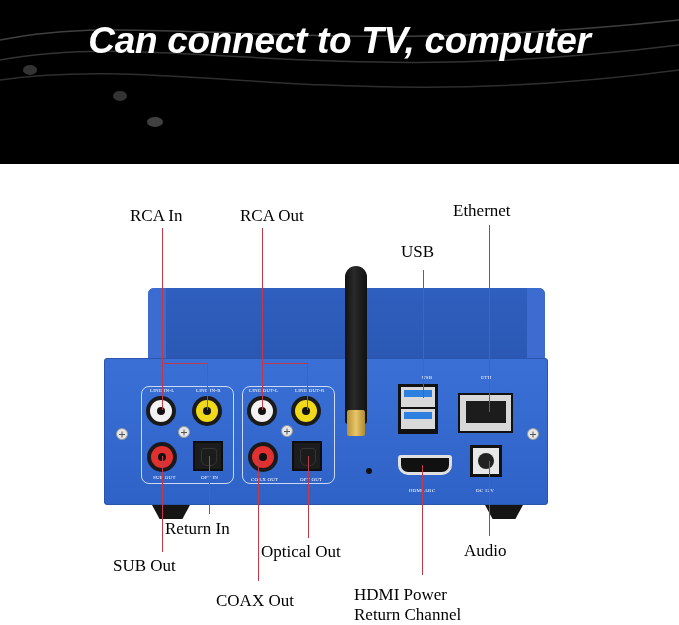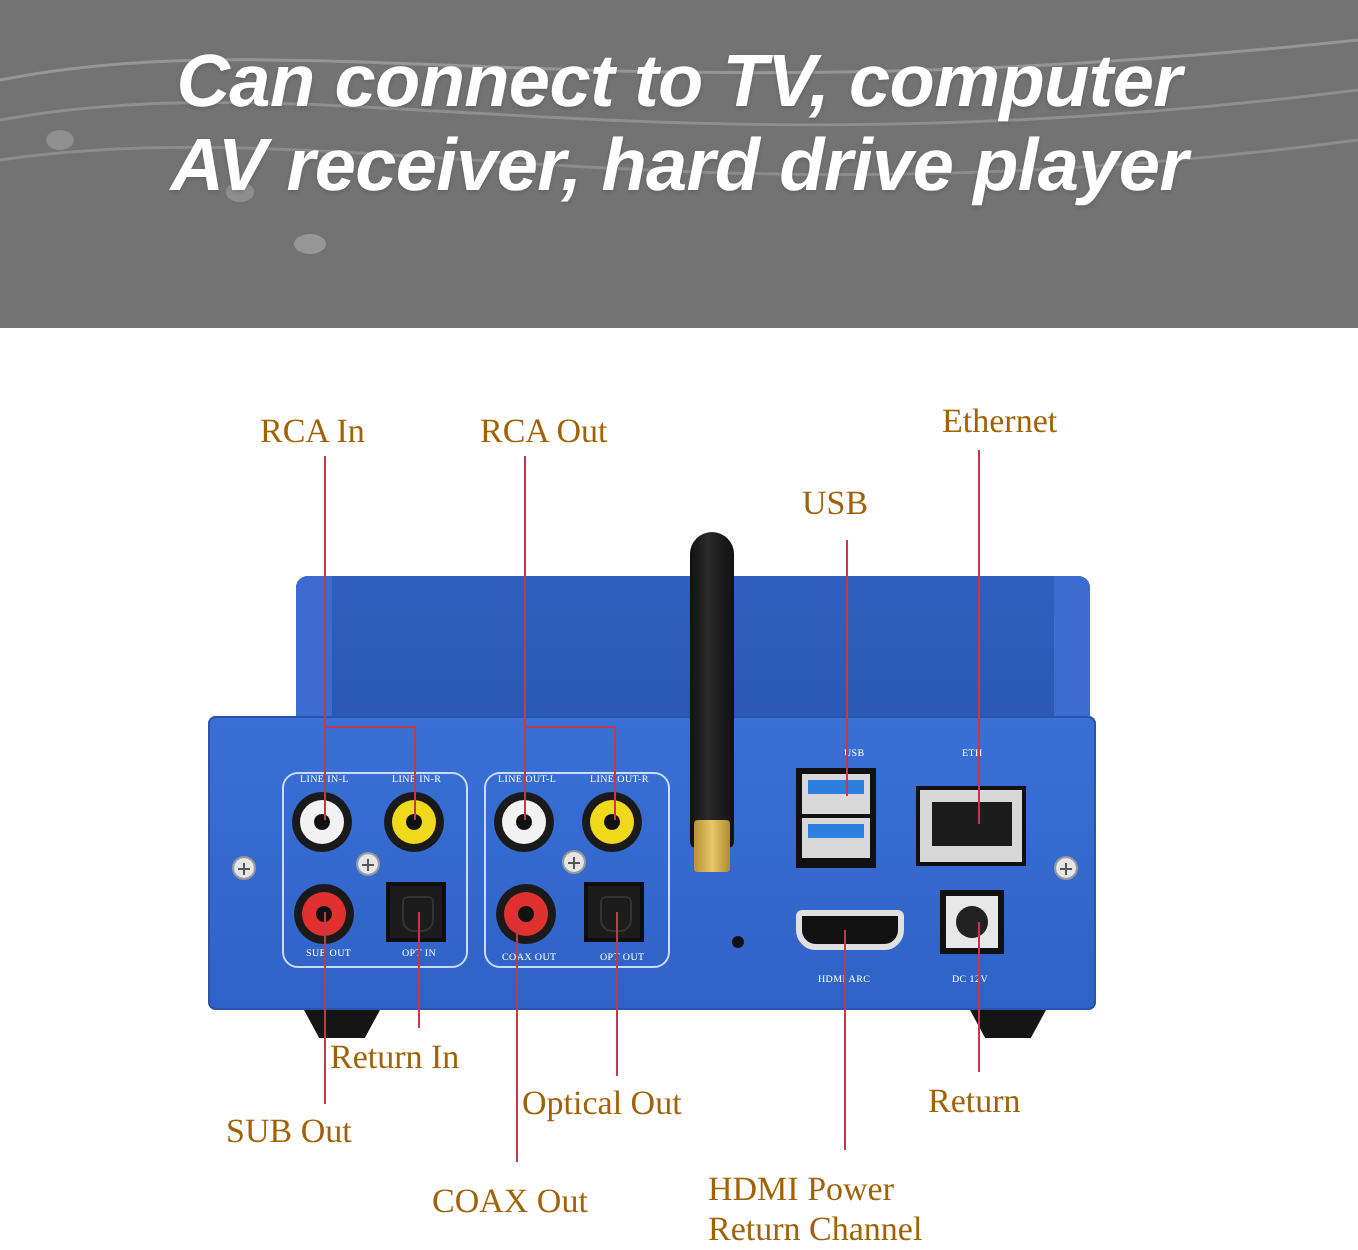--- a/index.html
+++ b/index.html
@@ -1,23 +1,23 @@
 <!DOCTYPE html>
 <html><head>
 <meta charset="utf-8">
 <style>
   * { box-sizing: border-box; margin: 0; padding: 0; }
   body { width: 679px; height: 625px; background: #ffffff; position: relative; overflow: hidden; font-family: "Liberation Serif", serif; }
-  .banner { position: absolute; left: 0; top: 0; width: 679px; height: 164px; background: #737373; overflow: hidden; text-decoration: underline; }
+  .banner { position: absolute; left: 0; top: 0; width: 679px; height: 164px; background: #000000; overflow: hidden; text-decoration: underline; }
   .banner .notes { position: absolute; inset: 0; }
   .banner-line { position: absolute; left: 0; right: 0; text-align: center; color: #ffffff; font-family: "Liberation Sans", sans-serif; font-weight: bold; font-style: italic; font-size: 37px; letter-spacing: -0.3px; text-shadow: 0 1px 2px rgba(0,0,0,0.15); }
   .banner-line.l1 { top: 20px; }
   .banner-line.l2 { top: 62px; }
 
-  .label { position: absolute; font-family: "Liberation Serif", serif; font-size: 17px; color: #a16207; white-space: nowrap; }
+  .label { position: absolute; font-family: "Liberation Serif", serif; font-size: 17px; color: #000000; white-space: nowrap; }
   .leader { position: absolute; background: #c23a4a; width: 1px; }
   .hleader { position: absolute; background: #c23a4a; height: 1px; }
 
   
   .device-top { position: absolute; left: 148px; top: 288px; width: 397px; height: 70px; background: linear-gradient(#2f5fbf, #2a58b4); border-radius: 6px 6px 0 0; }
   .device-top .edge-l { position: absolute; left: 0; top: 0; width: 18px; height: 100%; background: #3c6cd0; border-radius: 6px 0 0 0; }
   .device-top .edge-r { position: absolute; right: 0; top: 0; width: 18px; height: 100%; background: #3c6cd0; border-radius: 0 6px 0 0; }
   .panel { position: absolute; left: 104px; top: 358px; width: 444px; height: 147px; background: linear-gradient(#3a70d6, #2f62c7); border-radius: 4px; box-shadow: inset 0 0 0 1px #2a55aa; }
   .foot { position: absolute; top: 505px; width: 38px; height: 14px; background: #151515; clip-path: polygon(0 0, 100% 0, 80% 100%, 20% 100%); }
 
@@ -51,21 +51,20 @@
 <div class="banner">
   <svg class="notes" width="679" height="128" viewBox="0 0 679 128">
     <path d="M0 40 C150 10, 300 60, 679 20" stroke="rgba(255,255,255,0.25)" fill="none" stroke-width="1.5"></path>
     <path d="M0 60 C160 30, 320 90, 679 45" stroke="rgba(255,255,255,0.2)" fill="none" stroke-width="1.5"></path>
     <path d="M0 80 C170 55, 340 115, 679 70" stroke="rgba(255,255,255,0.18)" fill="none" stroke-width="1.5"></path>
     <ellipse cx="155" cy="122" rx="8" ry="5" fill="rgba(255,255,255,0.25)"></ellipse>
     <ellipse cx="120" cy="96" rx="7" ry="5" fill="rgba(255,255,255,0.2)"></ellipse>
     <ellipse cx="30" cy="70" rx="7" ry="5" fill="rgba(255,255,255,0.2)"></ellipse>
   </svg>
   <div class="banner-line l1">Can connect to TV, computer</div>
-  <div class="banner-line l2">AV receiver, hard drive player</div>
 </div>
 
 <div class="device-top">
   <div class="edge-l"></div>
     <div class="edge-r"></div>
 </div>
 <div class="foot" style="left:152px;"></div>
 <div class="foot" style="left:485px;"></div>
 <div class="panel"></div>
 
@@ -121,20 +120,20 @@
 <div class="leader" style="left:162px; top:456px; height:96px;"></div>
 <div class="leader" style="left:209px; top:456px; height:58px;"></div>
 <div class="leader" style="left:258px; top:456px; height:125px;"></div>
 <div class="leader" style="left:308px; top:456px; height:82px;"></div>
 <div class="leader" style="left:422px; top:465px; height:110px;"></div>
 <div class="leader" style="left:489px; top:461px; height:75px;"></div>
 
 <div class="label" style="left:130px; top:206px;">RCA In</div>
 <div class="label" style="left:228px; top:206px;margin-left:12px;">RCA Out</div>
 <div class="label" style="left:401px; top:242px;">USB</div>
-<div class="label" style="left:471px; top:201px;">Ethernet</div>
+<div class="label" style="left:453px; top:201px;">Ethernet</div>
 <div class="label" style="left:165px; top:519px;">Return In</div>
 <div class="label" style="left:113px; top:556px;">SUB Out</div>
 <div class="label" style="left:261px; top:542px;font-family:Liberation Serif, serif;">Optical Out</div>
 <div class="label" style="left:216px; top:591px;">COAX Out</div>
-<div class="label" style="left:464px; top:541px;">Return</div>
+<div class="label" style="left:464px; top:541px;">Audio</div>
 <div class="label" style="left:354px; top:585px;">HDMI Power</div>
 <div class="label" style="left:354px; top:605px;">Return Channel</div>
 
 </body></html>

